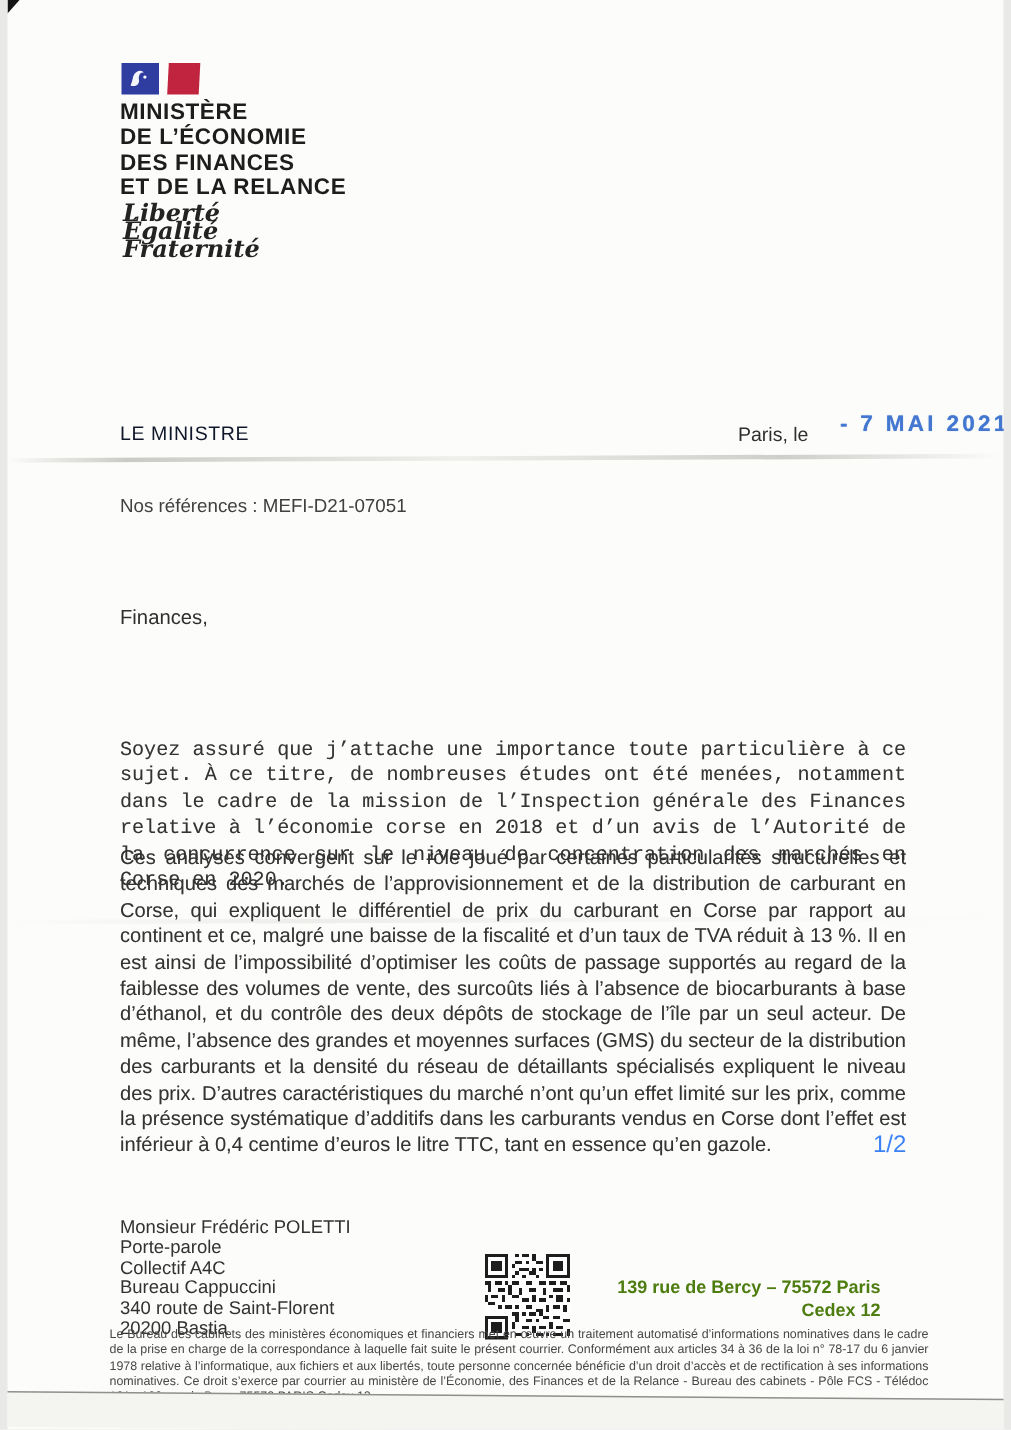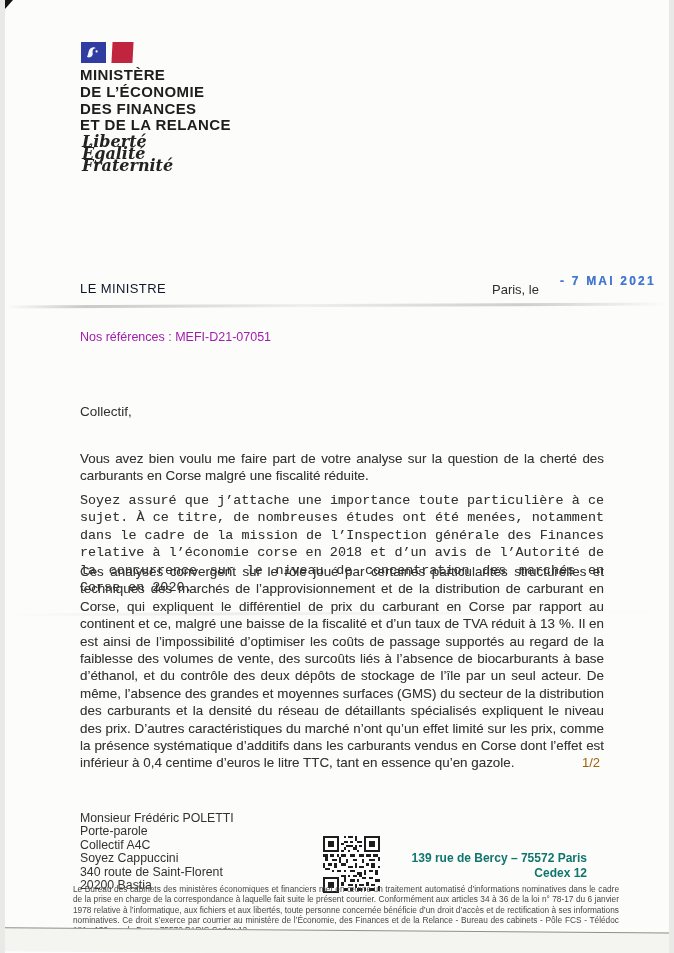--- a/index.html
+++ b/index.html
@@ -25,38 +25,38 @@
   .flag-red{width:21px;height:21px;background:#c1243f;transform:skewX(-3deg);}
   .ministry{position:absolute;left:75px;top:67px;
     font-weight:bold;font-size:15px;line-height:16.8px;letter-spacing:.4px;color:#1d1d1d;}
   .motto{position:absolute;left:77px;top:136px;
     font-family:"DejaVu Serif",serif;font-style:italic;font-weight:bold;
     font-size:16px;line-height:12px;color:#232323;}
   
   .le-ministre{position:absolute;left:75px;top:281px;font-weight:normal;
     font-size:13px;letter-spacing:.4px;color:#0f172a;}
   .paris-le{position:absolute;left:487px;top:282px;font-size:13px;color:#2e2e2e;}
-  .stamp{position:absolute;left:555px;top:274px;font-size:12px;font-weight:bold;
+  .stamp{position:absolute;left:555px;top:274px;font-size:15px;font-weight:bold;
     color:#4377d0;letter-spacing:2.2px;white-space:nowrap;
     text-shadow:0 0 .6px rgba(67,119,208,.8);}
-  .refs{position:absolute;left:75px;top:329px;font-size:12.5px;line-height:17px;color:#a21caf;}
+  .refs{position:absolute;left:75px;top:329px;font-size:12.5px;line-height:17px;color:#404040;}
   
   .salutation{position:absolute;left:75px;top:404px;font-size:13.5px;color:#2f2f2f;}
   .para{position:absolute;left:75px;width:524px;margin:0;
     font-size:13.4px;line-height:17.4px;text-align:justify;color:#343434;
     text-shadow:0 0 .3px rgba(0,0,0,.25);}
   .p1{top:450px;}
   .p2{top:492px;font-family:Liberation Mono, monospace;}
   .p3{top:563px;}
-  .page-num{position:absolute;left:577px;top:755px;font-size:13px;color:#a16207;}
+  .page-num{position:absolute;left:577px;top:755px;font-size:16px;color:#3b82f6;}
   
   .recipient{position:absolute;left:75px;top:792px;font-size:12.3px;line-height:13.4px;color:#323232;margin-top:20px;}
   .qr{position:absolute;left:318px;top:836px;width:57px;height:57px;}
   .bercy{position:absolute;right:82px;top:851px;text-align:right;
-    font-size:12px;font-weight:bold;line-height:14.5px;color:#0f766e;}
+    font-size:12px;font-weight:bold;line-height:14.5px;color:#4d7c0f;}
   .legal{position:absolute;left:68px;top:884px;width:546px;
     font-size:8.3px;line-height:10.3px;text-align:justify;color:#474747;}
 </style>
 </head>
 <body>
 
 <div class="scan">
 
   <div class="corner-artifact"></div>
 
@@ -86,35 +86,34 @@
   <div class="le-ministre">LE MINISTRE</div>
   <div class="paris-le">Paris, le</div>
   <div class="stamp">- 7 MAI 2021</div>
 
   <div class="crease crease-1"></div>
 
   <div class="refs">
     <div>Nos références : MEFI-D21-07051</div>
   </div>
 
-  <div class="salutation">Collectif,</div>
+  <div class="salutation">Finances,</div>
 
-  <p class="para p1">Vous avez bien voulu me faire part de votre analyse sur la question de la cherté des carburants en Corse malgré une fiscalité réduite.</p>
   <p class="para p2">Soyez assuré que j’attache une importance toute particulière à ce sujet. À ce titre, de nombreuses études ont été menées, notamment dans le cadre de la mission de l’Inspection générale des Finances relative à l’économie corse en 2018 et d’un avis de l’Autorité de la concurrence sur le niveau de concentration des marchés en Corse en 2020.</p>
   <p class="para p3">Ces analyses convergent sur le rôle joué par certaines particularités structurelles et techniques des marchés de l’approvisionnement et de la distribution de carburant en Corse, qui expliquent le différentiel de prix du carburant en Corse par rapport au continent et ce, malgré une baisse de la fiscalité et d’un taux de TVA réduit à 13 %. Il en est ainsi de l’impossibilité d’optimiser les coûts de passage supportés au regard de la faiblesse des volumes de vente, des surcoûts liés à l’absence de biocarburants à base d’éthanol, et du contrôle des deux dépôts de stockage de l’île par un seul acteur. De même, l’absence des grandes et moyennes surfaces (GMS) du secteur de la distribution des carburants et la densité du réseau de détaillants spécialisés expliquent le niveau des prix. D’autres caractéristiques du marché n’ont qu’un effet limité sur les prix, comme la présence systématique d’additifs dans les carburants vendus en Corse dont l’effet est inférieur à 0,4 centime d’euros le litre TTC, tant en essence qu’en gazole.</p>
 
   <div class="crease crease-2"></div>
 
   <div class="page-num">1/2</div>
 
   <div class="recipient">
     <div>Monsieur Frédéric POLETTI</div>
     <div>Porte-parole</div>
     <div>Collectif A4C</div>
-    <div>Soyez Cappuccini</div>
+    <div>Bureau Cappuccini</div>
     <div>340 route de Saint-Florent</div>
     <div>20200 Bastia</div>
   </div>
 
   <svg class="qr" viewBox="0 0 25 25" shape-rendering="crispEdges">
     <rect x="0" y="0" width="25" height="25" fill="#ffffff"></rect>
     <path fill="#1d1d1d" d="M0 0h7v7H0zM18 0h7v7h-7zM0 18h7v7H0z"></path>
     <path fill="#ffffff" d="M1 1h5v5H1zM19 1h5v5h-5zM1 19h5v5H1z"></path>
     <path fill="#1d1d1d" d="M2 2h3v3H2zM20 2h3v3h-3zM2 20h3v3H2z"></path>
     <path fill="#1d1d1d" d="M9 0h1v1H9zM11 0h2v1h-2zM14 0h1v2h-1zM9 2h2v1H9zM12 2h1v1h-1zM15 2h2v1h-2zM8 3h1v1H8zM10 4h3v1h-3zM14 4h1v1h-1zM16 4h1v1h-1zM9 5h1v1H9zM13 5h2v1h-2zM8 6h1v1H8zM11 6h1v1h-1zM15 6h1v1h-1zM0 8h2v1H0zM3 8h2v1H3zM6 8h1v1H6zM8 8h2v1H8zM12 8h2v1h-2zM16 8h2v1h-2zM19 8h2v1h-2zM22 8h2v1h-2zM1 9h1v2H1zM4 10h2v1H4zM7 9h1v3H7zM10 10h1v2h-1zM13 10h2v1h-2zM17 10h1v2h-1zM20 10h3v1h-3zM24 9h1v2h-1zM0 12h1v2H0zM2 12h2v1H2zM5 12h1v2H5zM8 12h2v1H8zM11 13h2v1h-2zM14 12h1v2h-1zM16 13h2v1h-2zM19 12h1v1h-1zM21 12h2v2h-2zM24 13h1v1h-1zM1 14h2v1H1zM4 15h1v1H4zM6 15h2v1H6zM9 15h1v1H9zM12 15h2v1h-2zM15 16h2v1h-2zM18 15h1v2h-1zM20 15h2v1h-2zM23 15h1v2h-1zM8 17h2v1H8zM11 17h1v1h-1zM13 17h2v1h-2zM16 17h1v1h-1zM9 18h1v2H9zM12 19h2v1h-2zM15 19h1v1h-1zM17 18h2v1h-2zM20 18h2v1h-2zM23 19h2v1h-2zM8 20h1v2H8zM11 21h2v1h-2zM14 21h1v2h-1zM16 21h2v1h-2zM19 20h1v2h-1zM21 21h2v1h-2zM9 23h2v1H9zM12 23h1v1h-1zM15 23h2v1h-2zM18 23h1v1h-1zM20 23h3v1h-3zM24 22h1v2h-1z"></path>

